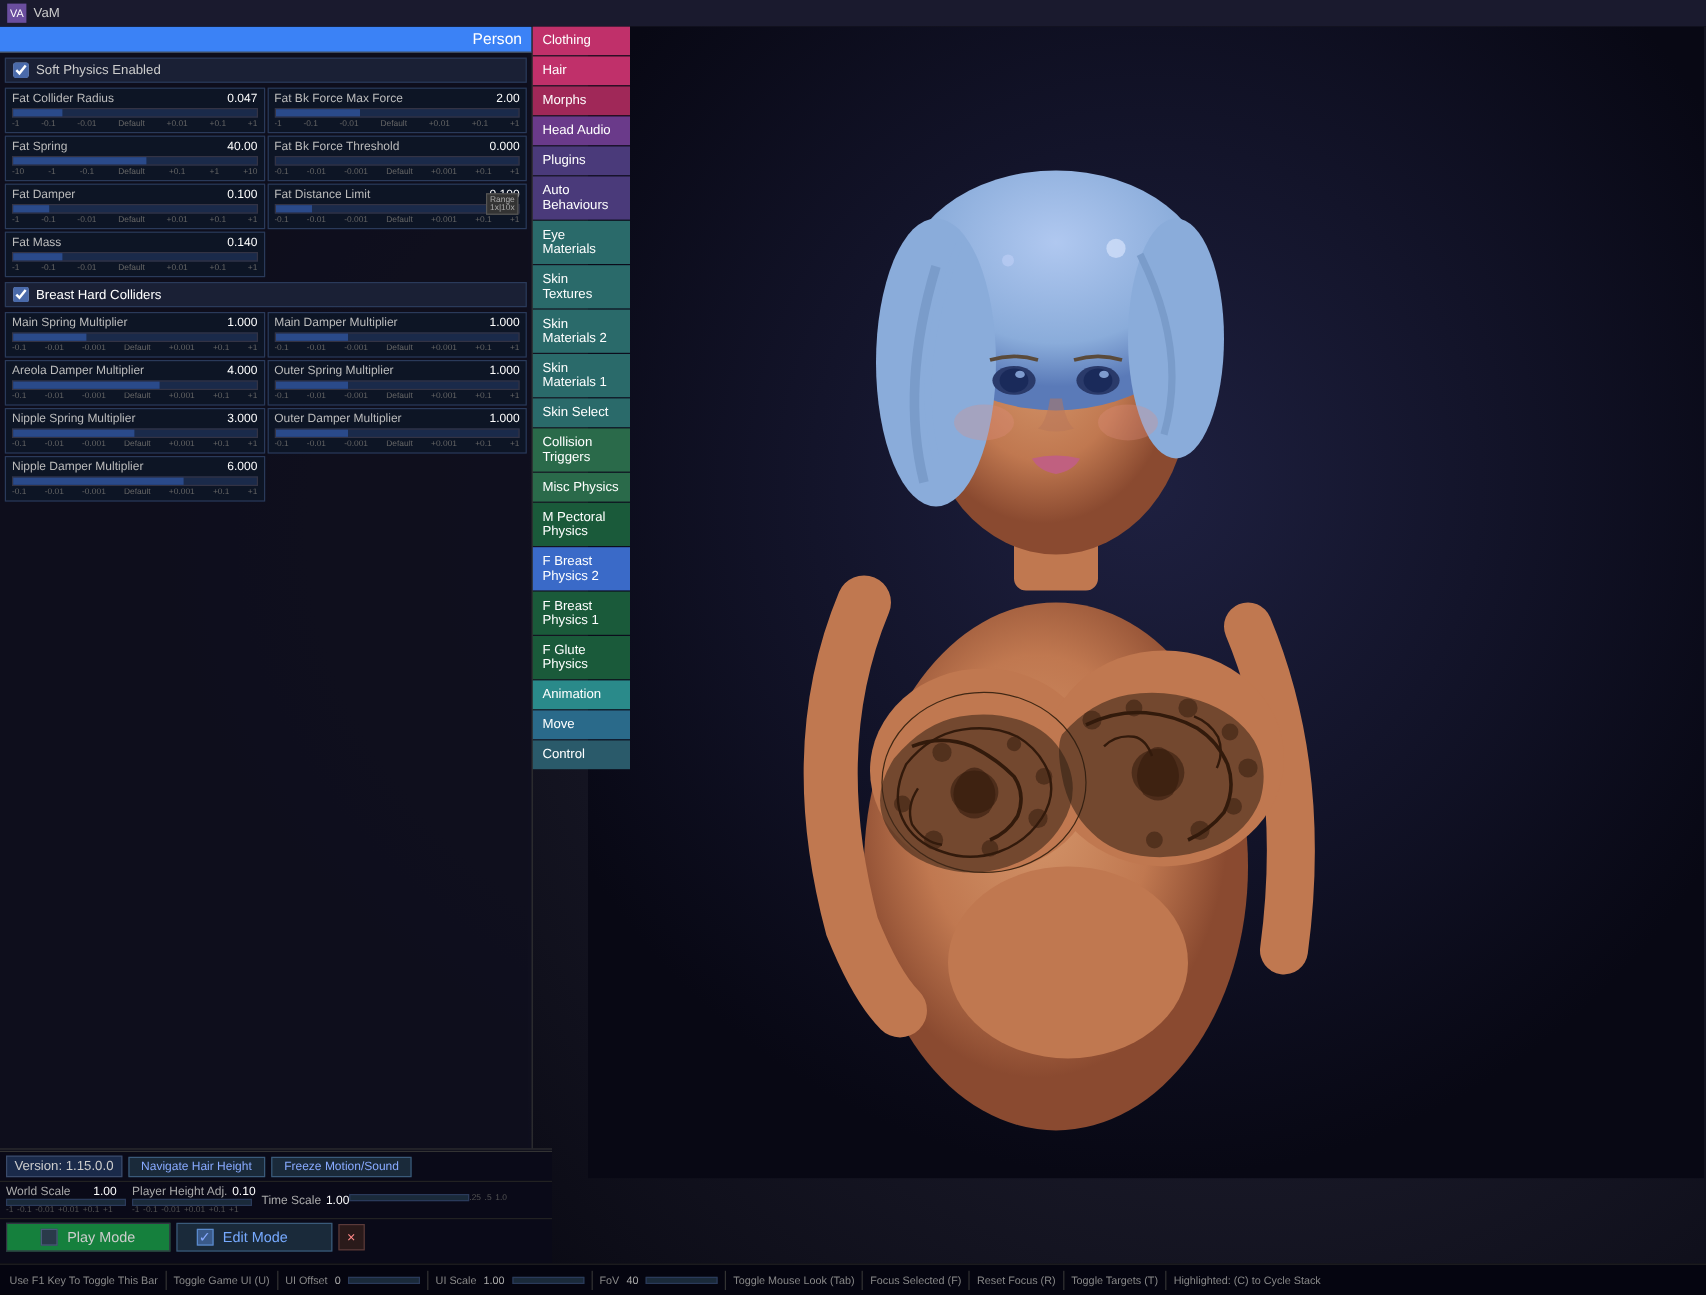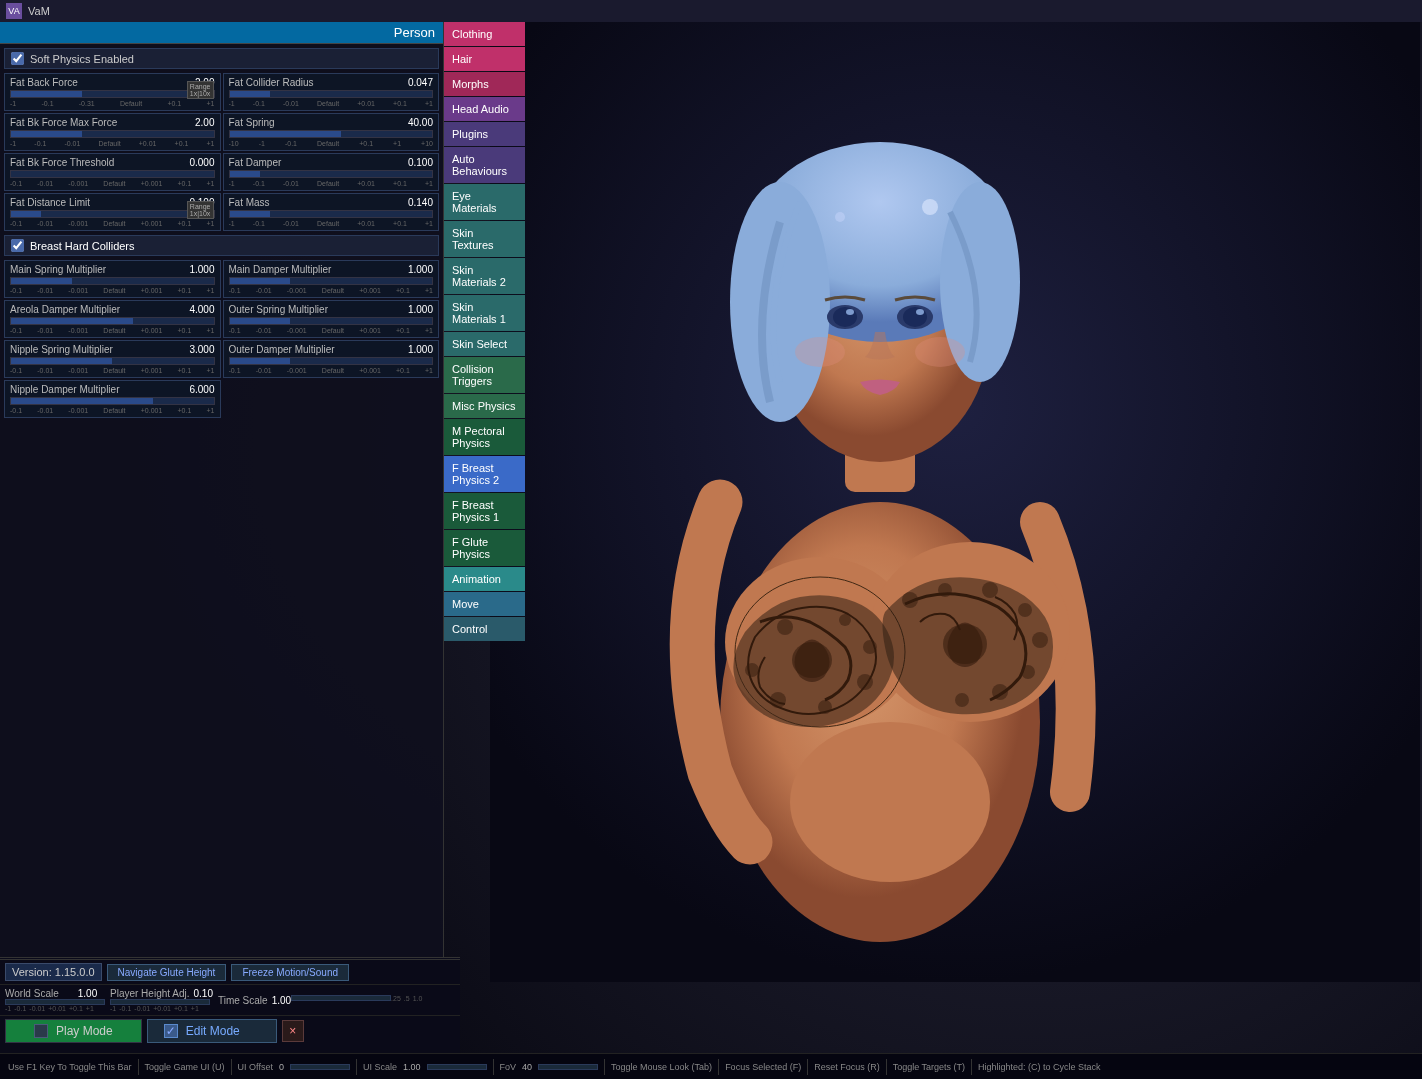--- a/index.html
+++ b/index.html
@@ -59,21 +59,21 @@
       width: 444px;
       bottom: 120px;
       background: rgba(15,15,30,0.85);
       border-right: 1px solid #333;
       overflow-y: auto;
       overflow-x: hidden;
     }
 
     
     .person-header {
-      background: #0369a1;
+      background: #3b82f6;
       text-align: right;
       padding: 3px 8px;
       font-size: 13px;
       color: #fff;
       border-bottom: 1px solid #444;
     }
 
     
     .physics-section {
       padding: 4px;
@@ -460,38 +460,20 @@
 
   <div class="physics-section">
 
     <div class="checkbox-row">
       <input type="checkbox" id="softPhysics" checked="" style="">
       <label for="softPhysics">Soft Physics Enabled</label>
     </div>
 
     <div class="controls-grid">
 
-      <div class="control-item">
-        <div class="control-label-row">
-          <span class="control-name">Fat Back Force</span>
-          <span class="control-value">2.00</span>
-        </div>
-        <div class="slider-container" style="position:relative">
-          <div class="slider-fill" style="width:35%"></div>
-          <span class="range-indicator">Range<br>1x|10x</span>
-        </div>
-        <div class="slider-tick-row">
-            <span>-1</span>
-            <span>-0.1</span>
-            <span>-0.31</span>
-            <span>Default</span>
-            <span>+0.1</span>
-            <span>+1</span>
-          </div>
-      </div>
 
       <div class="control-item">
         <div class="control-label-row">
           <span class="control-name">Fat Collider Radius</span>
           <span class="control-value">0.047</span>
         </div>
         <div class="slider-container">
           <div class="slider-fill" style="width:20%"></div>
         </div>
         <div class="slider-tick-row">
@@ -791,21 +773,21 @@
   <button class="toolbar-btn">⚙</button>
   <button class="toolbar-btn">⇄</button>
   <div style="flex:1"></div>
   <button class="toolbar-btn red-btn">⏻</button>
 </div>
 
 <div id="status-bar" style="position:absolute;bottom:26px;left:0;width:460px;height:94px;background:#0a0a18;border-top:1px solid #333;">
 
   <div style="display:flex;align-items:center;padding:3px 5px;gap:5px;border-bottom:1px solid #222;">
     <span class="version-label">Version: 1.15.0.0</span>
-    <button class="status-btn">Navigate Glute Height</button>
+    <button class="status-btn">Navigate Hair Height</button>
     <button class="status-btn">Freeze Motion/Sound</button>
   </div>
 
   <div style="display:flex;align-items:center;padding:3px 5px;gap:5px;border-bottom:1px solid #222;">
     <div style="display:flex;flex-direction:column;">
       <div style="display:flex;align-items:center;gap:19px;">
         <span style="color:#aaa;font-size:10px;">World Scale</span>
         <span style="color:#fff;font-size:10px;">1.00</span>
       </div>
       <div style="width:100px;height:6px;background:#1a2a3a;border:1px solid #2a3a5a;"></div>

